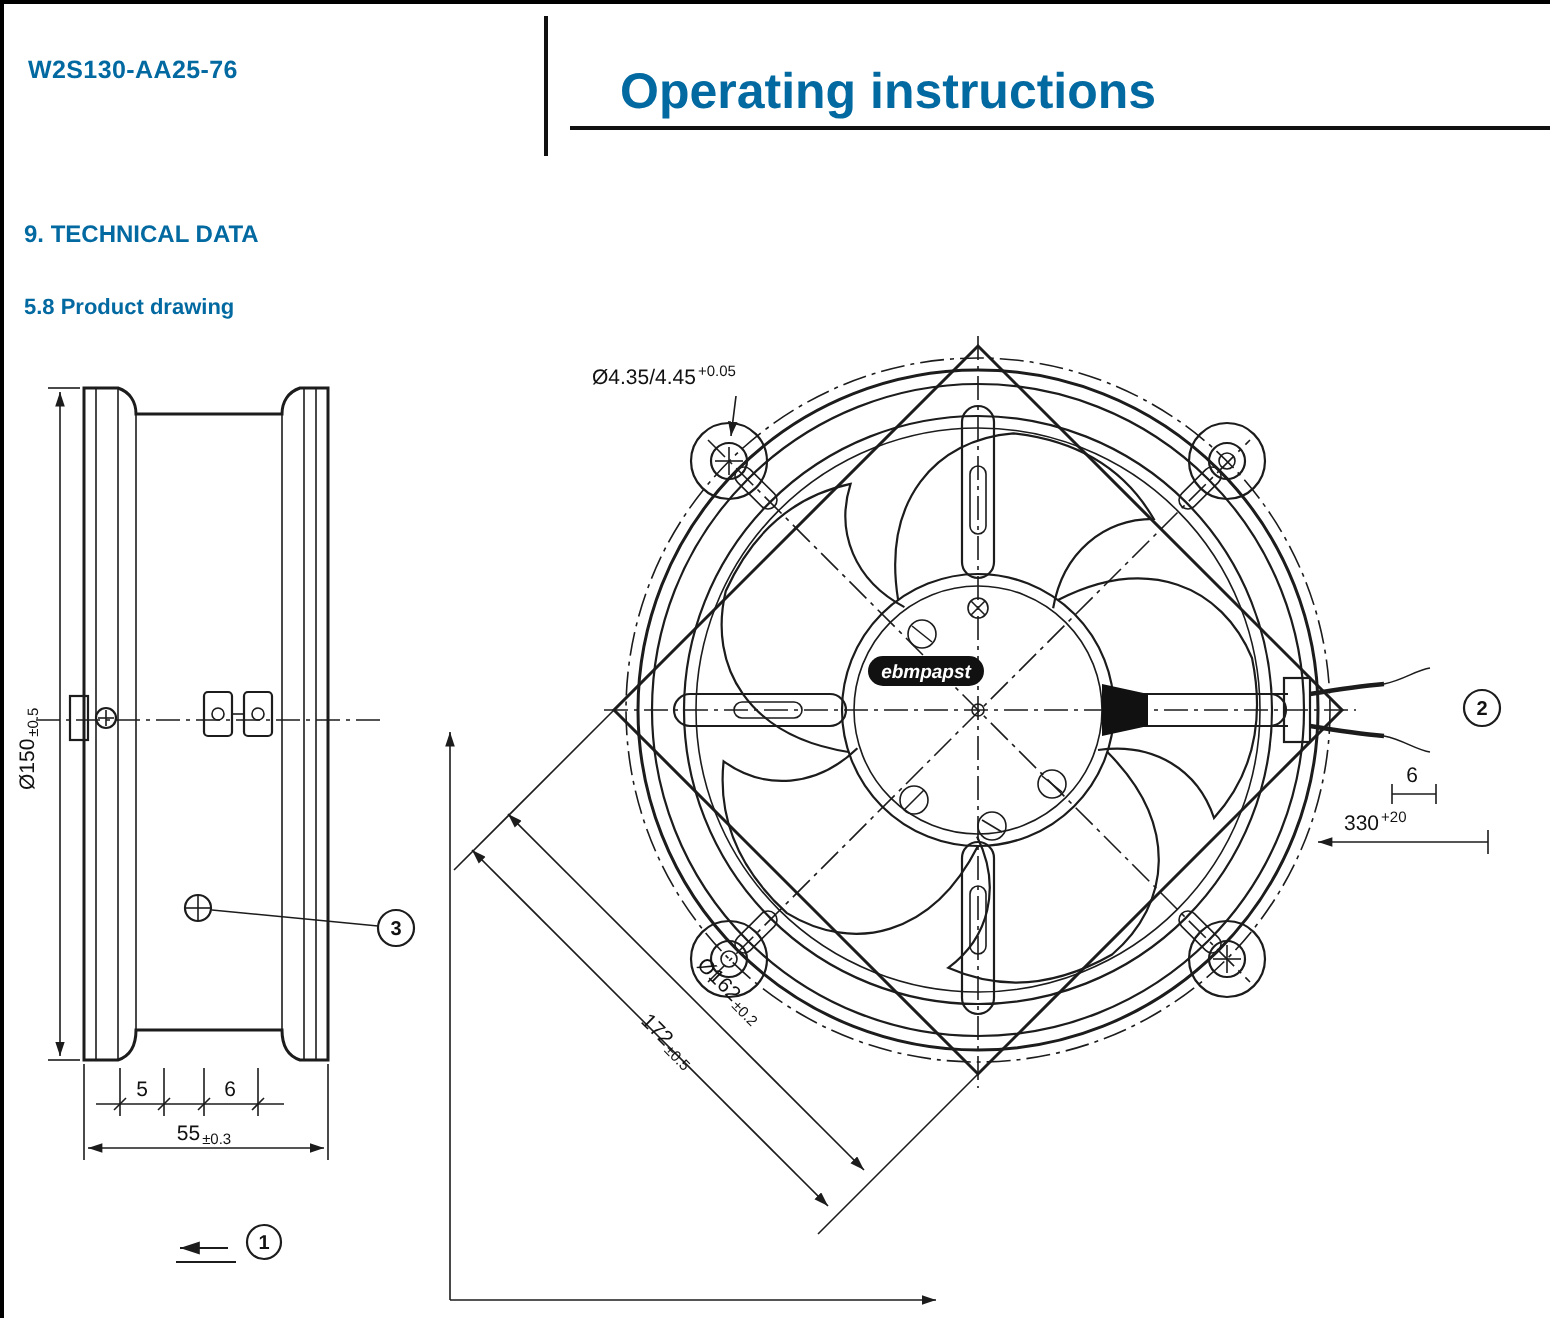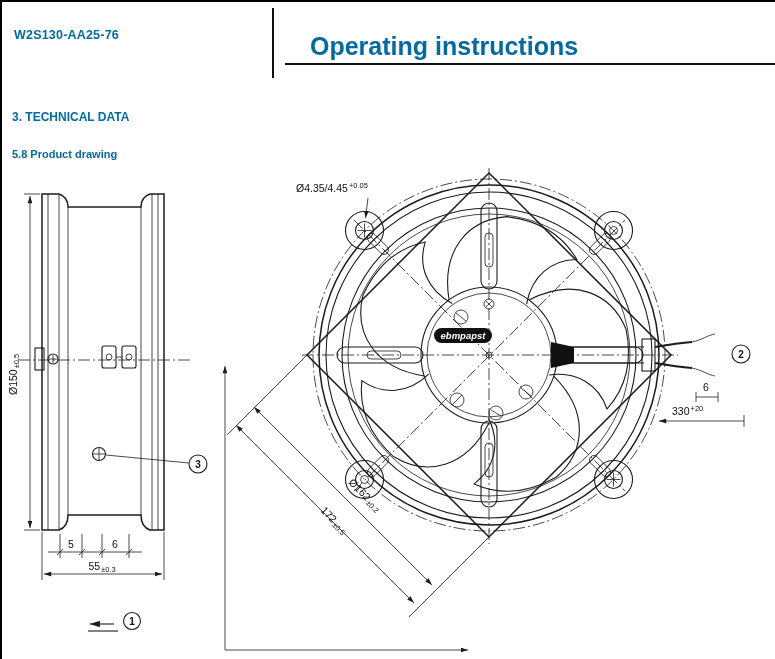--- a/index.html
+++ b/index.html
@@ -28,21 +28,21 @@
 </style>
 </head>
 <body>
 
 <div class="page">
 
   <div class="model">W2S130-AA25-76</div>
   <div class="vdiv"></div>
   <div class="title">Operating instructions</div>
   <div class="hrule"></div>
-  <div class="sec1">3. TECHNICAL DATA</div>
+  <div class="sec1">9. TECHNICAL DATA</div>
   <div class="sec2">5.8 Product drawing</div>
 
   <svg width="775" height="659" viewBox="0 0 775 659">
     <defs>
       <marker id="ah" orient="auto" markerWidth="11" markerHeight="8" refX="9" refY="3">
         <path d="M0,0 L9,3 L0,6 Z" fill="#1c1c1c"></path>
       </marker>
       <marker id="ahs" orient="auto" markerWidth="11" markerHeight="8" refX="0" refY="3">
         <path d="M9,0 L0,3 L9,6 Z" fill="#1c1c1c"></path>
       </marker>

